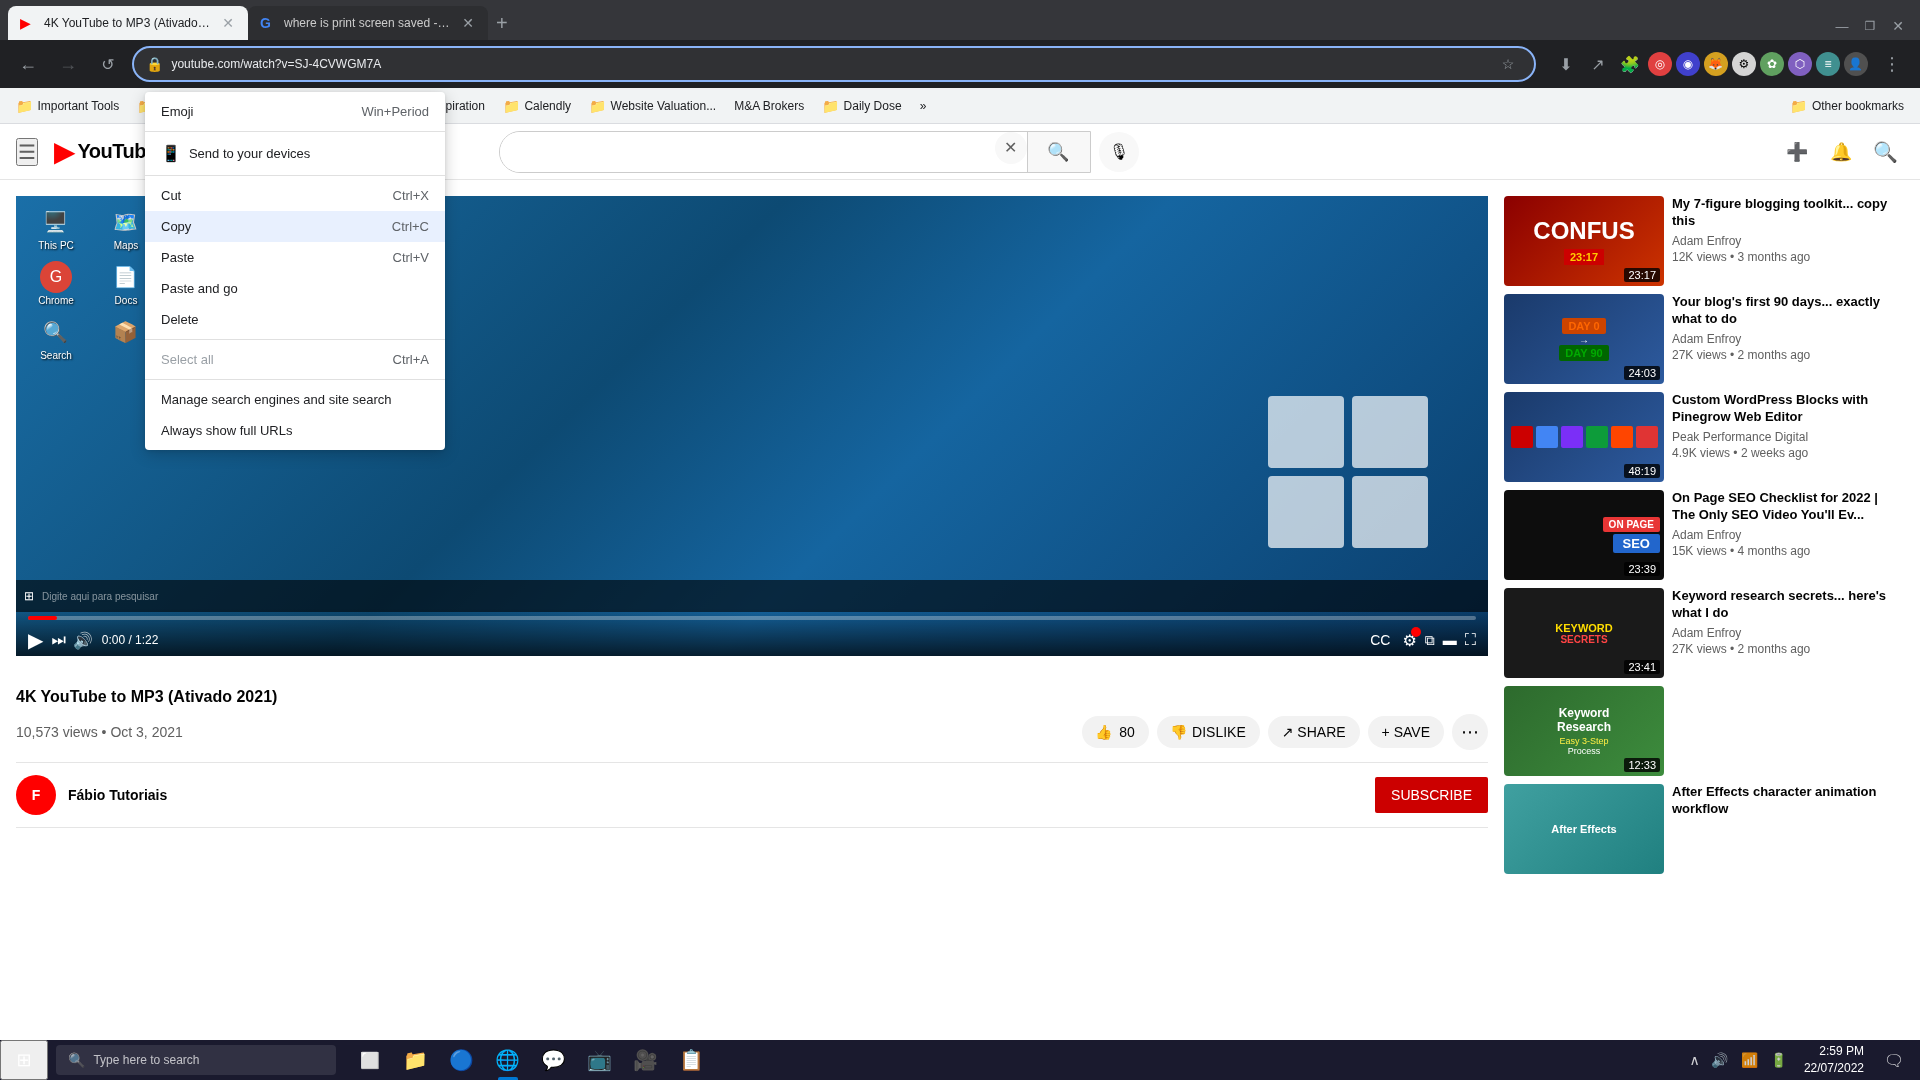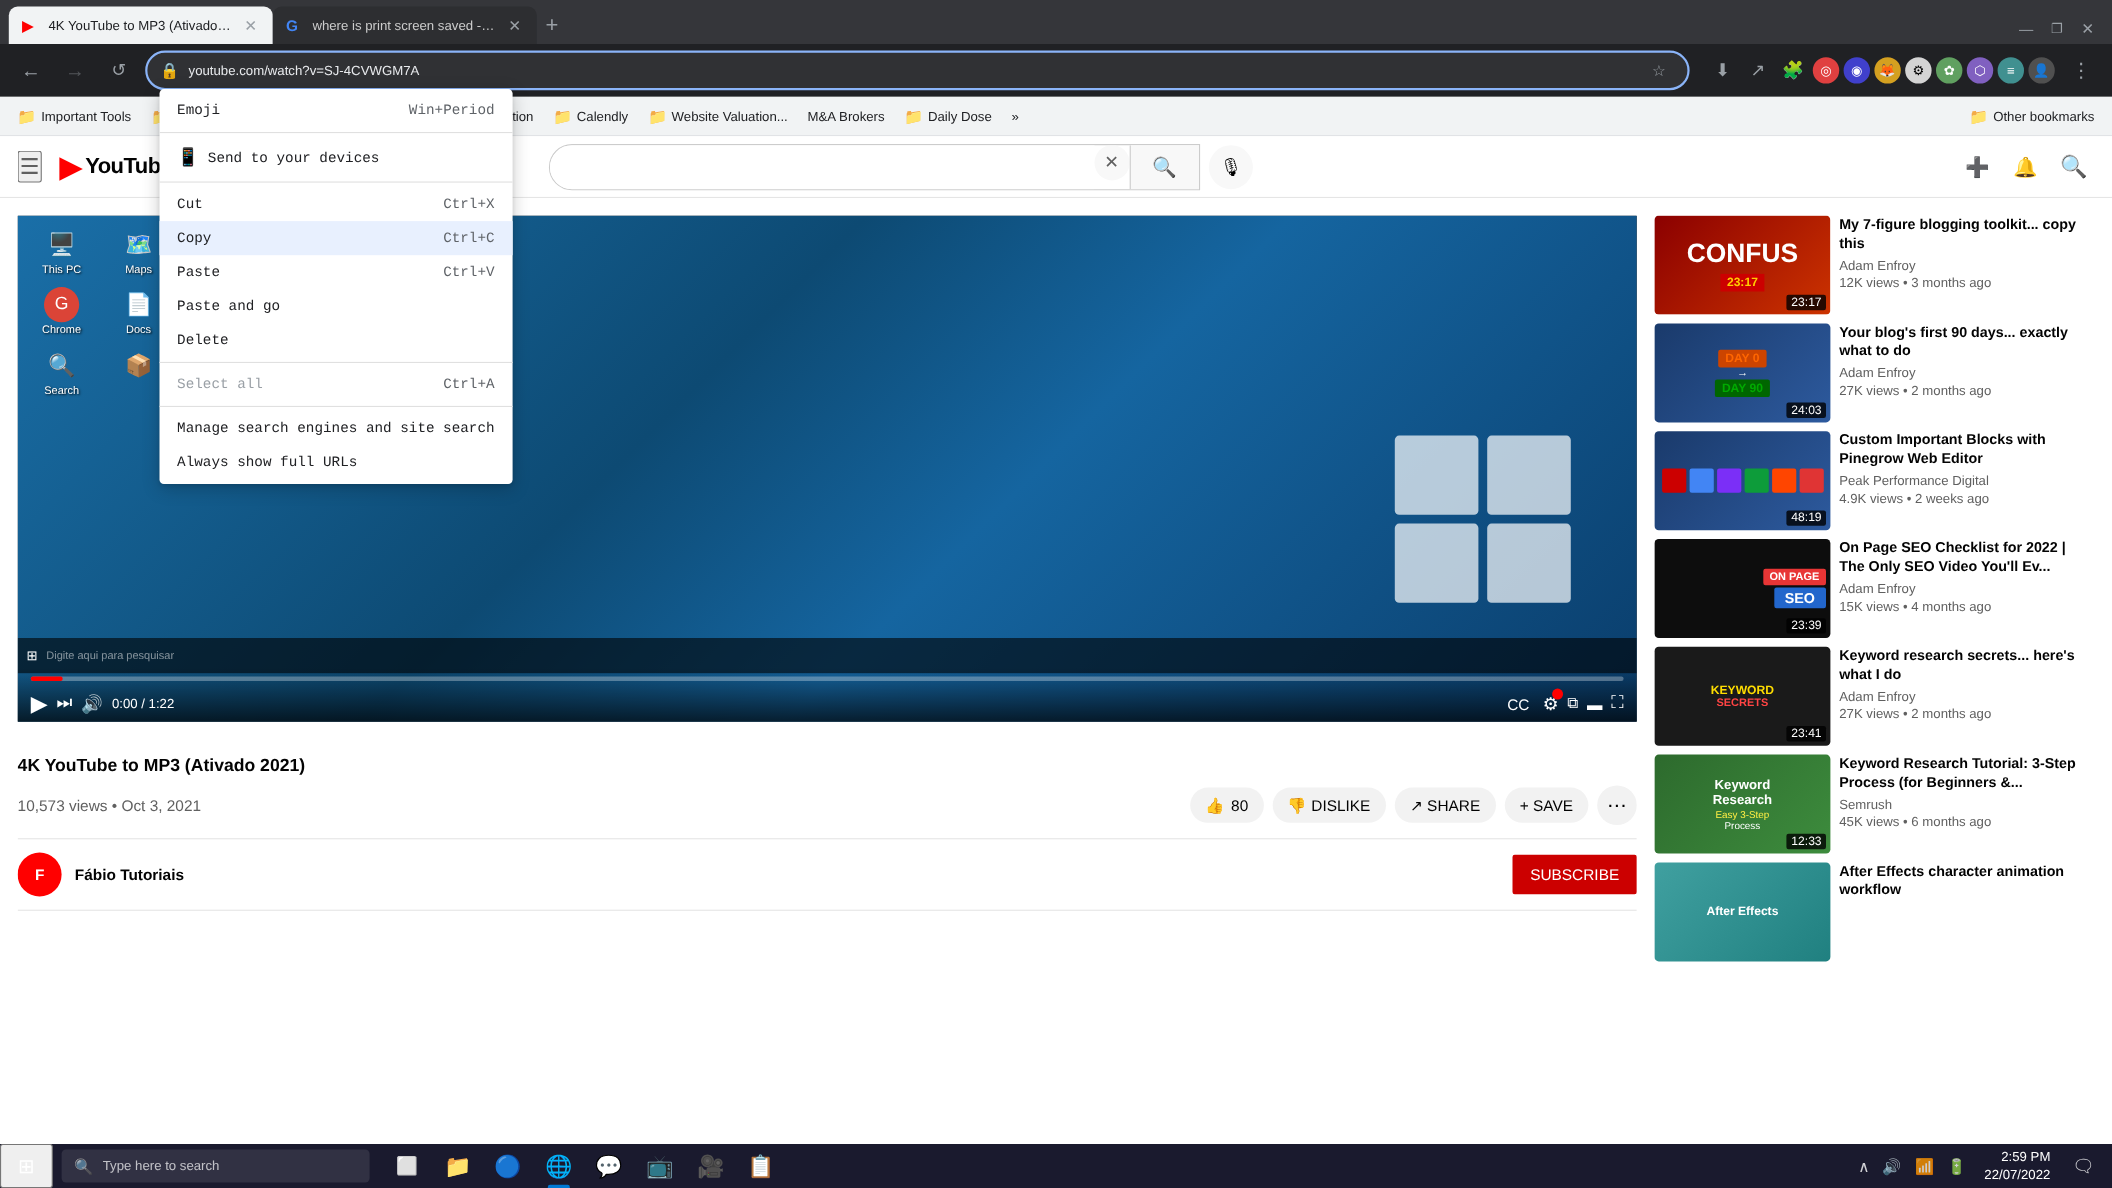--- a/index.html
+++ b/index.html
@@ -385,21 +385,21 @@
                 <div style="width:22px;height:22px;background:#cc0000;border-radius:2px;"></div>
                 <div style="width:22px;height:22px;background:#4285f4;border-radius:2px;"></div>
                 <div style="width:22px;height:22px;background:#7b2ff7;border-radius:2px;"></div>
                 <div style="width:22px;height:22px;background:#0d9c3a;border-radius:2px;"></div>
                 <div style="width:22px;height:22px;background:#ff4500;border-radius:2px;"></div>
                 <div style="width:22px;height:22px;background:#e03434;border-radius:2px;"></div>
               </div>
               <span class="sidebar-duration">48:19</span>
             </div>
             <div class="sidebar-info">
-              <div class="sidebar-video-title">Custom Important Blocks with Pinegrow Web Editor</div>
+              <div class="sidebar-video-title">Custom WordPress Blocks with Pinegrow Web Editor</div>
               <div class="sidebar-channel">Peak Performance Digital</div>
               <div class="sidebar-meta">4.9K views • 2 weeks ago</div>
             </div>
           </div>
 
           <div class="sidebar-video">
             <div class="sidebar-thumbnail" style="background:#0d0d0d; display:flex; align-items:flex-end; justify-content:center; flex-direction:column; padding:4px;">
               <div style="background:#e83535; padding:2px 6px; border-radius:2px; margin-bottom:2px; display:flex; align-items:center; gap:4px;">
                 <span style="color:#fff; font-size:10px; font-weight:700;">ON PAGE</span>
               </div>
@@ -428,42 +428,37 @@
             </div>
           </div>
 
           <div class="sidebar-video">
             <div class="sidebar-thumbnail" style="background:linear-gradient(135deg, #2d6a2d, #3d8c3d); display:flex; align-items:center; justify-content:center; flex-direction:column; padding:4px;">
               <span style="color:#fff; font-size:12px; font-weight:700; text-align:center; line-height:1.2;">Keyword<br>Research</span>
               <span style="color:#ffee44; font-size:9px; margin-top:2px;">Easy 3-Step</span>
               <span style="color:#fff; font-size:9px;">Process</span>
               <span class="sidebar-duration">12:33</span>
             </div>
-            <div class="sidebar-info">
-              <div class="sidebar-video-title">Keyword Research Tutorial: 3-Step Process (for Beginners &amp;...</div>
-              <div class="sidebar-channel">Semrush</div>
-              <div class="sidebar-meta">45K views • 6 months ago</div>
-            </div>
           </div>
 
           <div class="sidebar-video">
             <div class="sidebar-thumbnail" style="background:linear-gradient(135deg, #40a0a0, #208080); display:flex; align-items:center; justify-content:center;">
               <span style="color:#fff; font-size:11px; font-weight:700; text-align:center;">After Effects</span>
             </div>
             <div class="sidebar-info">
               <div class="sidebar-video-title">After Effects character animation workflow</div>
             </div>
           </div>
         </div>
       </div>
     </div>
   </div>
 
   <div class="context-menu-overlay">
-    <div class="context-menu" style="top:81px; left:145px;font-family:Liberation Mono, monospace;">
+    <div class="context-menu" style="top:92px; left:145px;">
 
       <div class="context-menu-item">
         <span>Emoji</span>
         <span class="context-menu-shortcut">Win+Period</span>
       </div>
       <div class="context-menu-separator"></div>
 
       <div class="context-menu-send">
         <span class="send-icon">📱</span>
         <span>Send to your devices</span>

